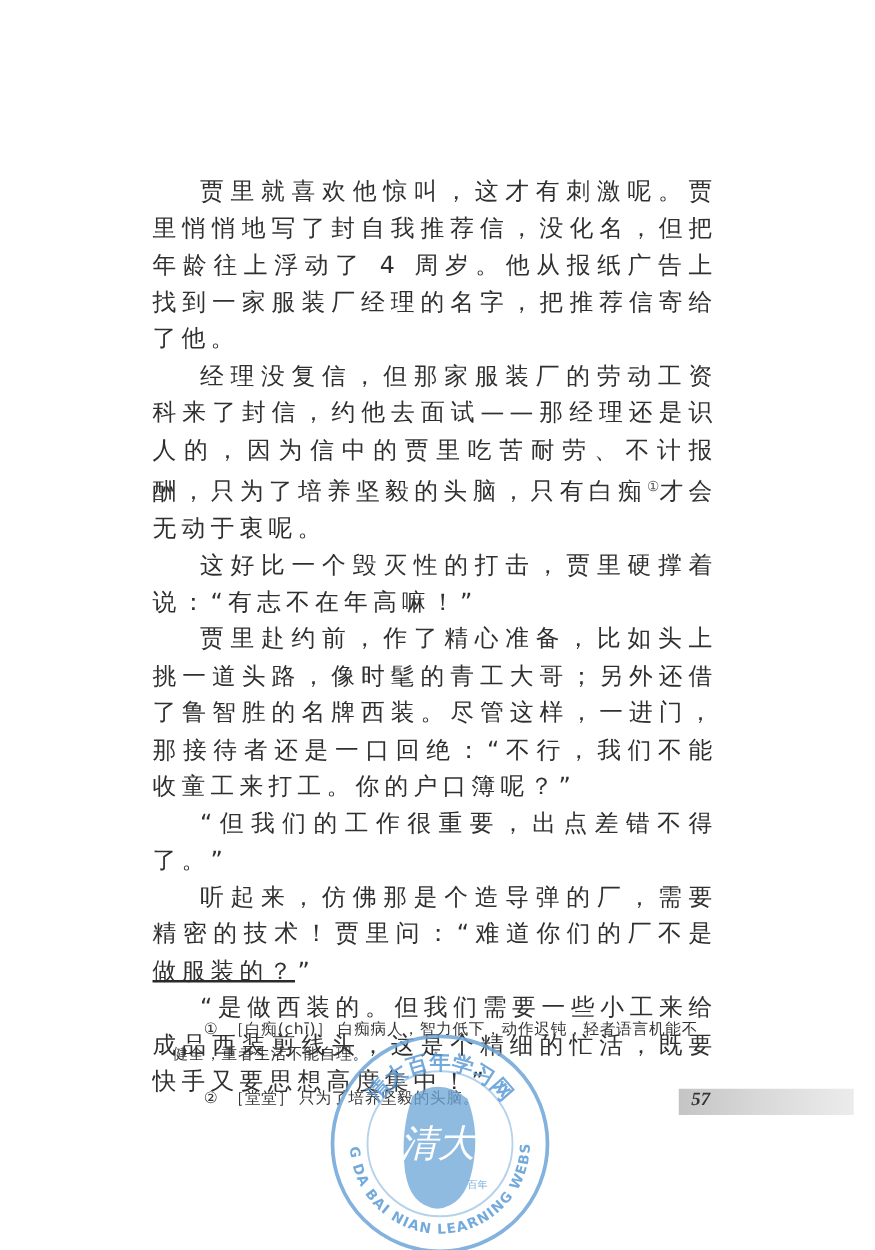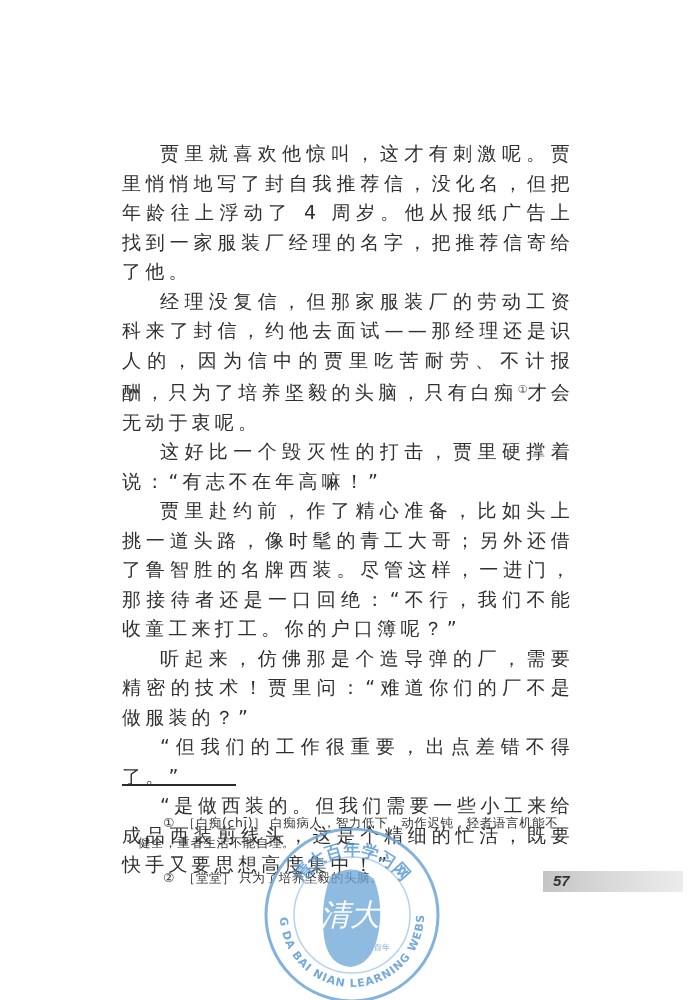--- a/index.html
+++ b/index.html
@@ -75,21 +75,21 @@
     left: 543px;
     top: 871px;
     width: 140px;
     height: 21px;
     background: linear-gradient(to right, #c4c4c4 0%, #d8d8d8 45%, #ececec 100%);
   }
   .page-number {
     position: absolute;
     left: 10px;
     top: 1px;
-    font-family: Liberation Sans, sans-serif;
+    font-family: Liberation Serif, serif;
     font-style: italic;
     font-weight: bold;
     font-size: 15px;
     color: #333;
   }
   .watermark {
     position: absolute;
     left: 262px;
     top: 825px;
     width: 180px;
@@ -100,22 +100,22 @@
 </head>
 <body>
 
 <div class="page">
 
   <div class="body-text">
     <p class="para">贾里就喜欢他惊叫，这才有刺激呢。贾里悄悄地写了封自我推荐信，没化名，但把年龄往上浮动了 4 周岁。他从报纸广告上找到一家服装厂经理的名字，把推荐信寄给了他。</p>
     <p class="para"><span>经理没复信，但那家服装厂的劳动工资科来了封信，约他去面试——那经理还是识人的，因为信中的贾里吃苦耐劳、不计报酬，只为了培养坚毅的头脑，只有白痴</span><span class="fn-ref">①</span><span>才会无动于衷呢。</span></p>
     <p class="para">这好比一个毁灭性的打击，贾里硬撑着说：“有志不在年高嘛！”</p>
     <p class="para">贾里赴约前，作了精心准备，比如头上挑一道头路，像时髦的青工大哥；另外还借了鲁智胜的名牌西装。尽管这样，一进门，那接待者还是一口回绝：“不行，我们不能收童工来打工。你的户口簿呢？”</p>
+    <p class="para">“但我们的工作很重要，出点差错不得了。”</p>
     <p class="para">听起来，仿佛那是个造导弹的厂，需要精密的技术！贾里问：“难道你们的厂不是做服装的？”</p>
-    <p class="para">“但我们的工作很重要，出点差错不得了。”</p>
     <p class="para">“是做西装的。但我们需要一些小工来给成品西装剪线头，这是个精细的忙活，既要快手又要思想高度集中！”</p>
   </div>
 
   <div class="footnote-rule"></div>
 
   <div class="footnotes">
     <p class="footnote"><span class="fn-mark">①</span><span class="fn-term">［白痴(chī)］</span><span>白痴病人，智力低下，动作迟钝，轻者语言机能不健全，重者生活不能自理。</span></p>
     <p class="footnote"><span class="fn-mark">②</span><span class="fn-term">［堂堂］</span><span>只为了培养坚毅的头脑。</span></p>
   </div>
 

